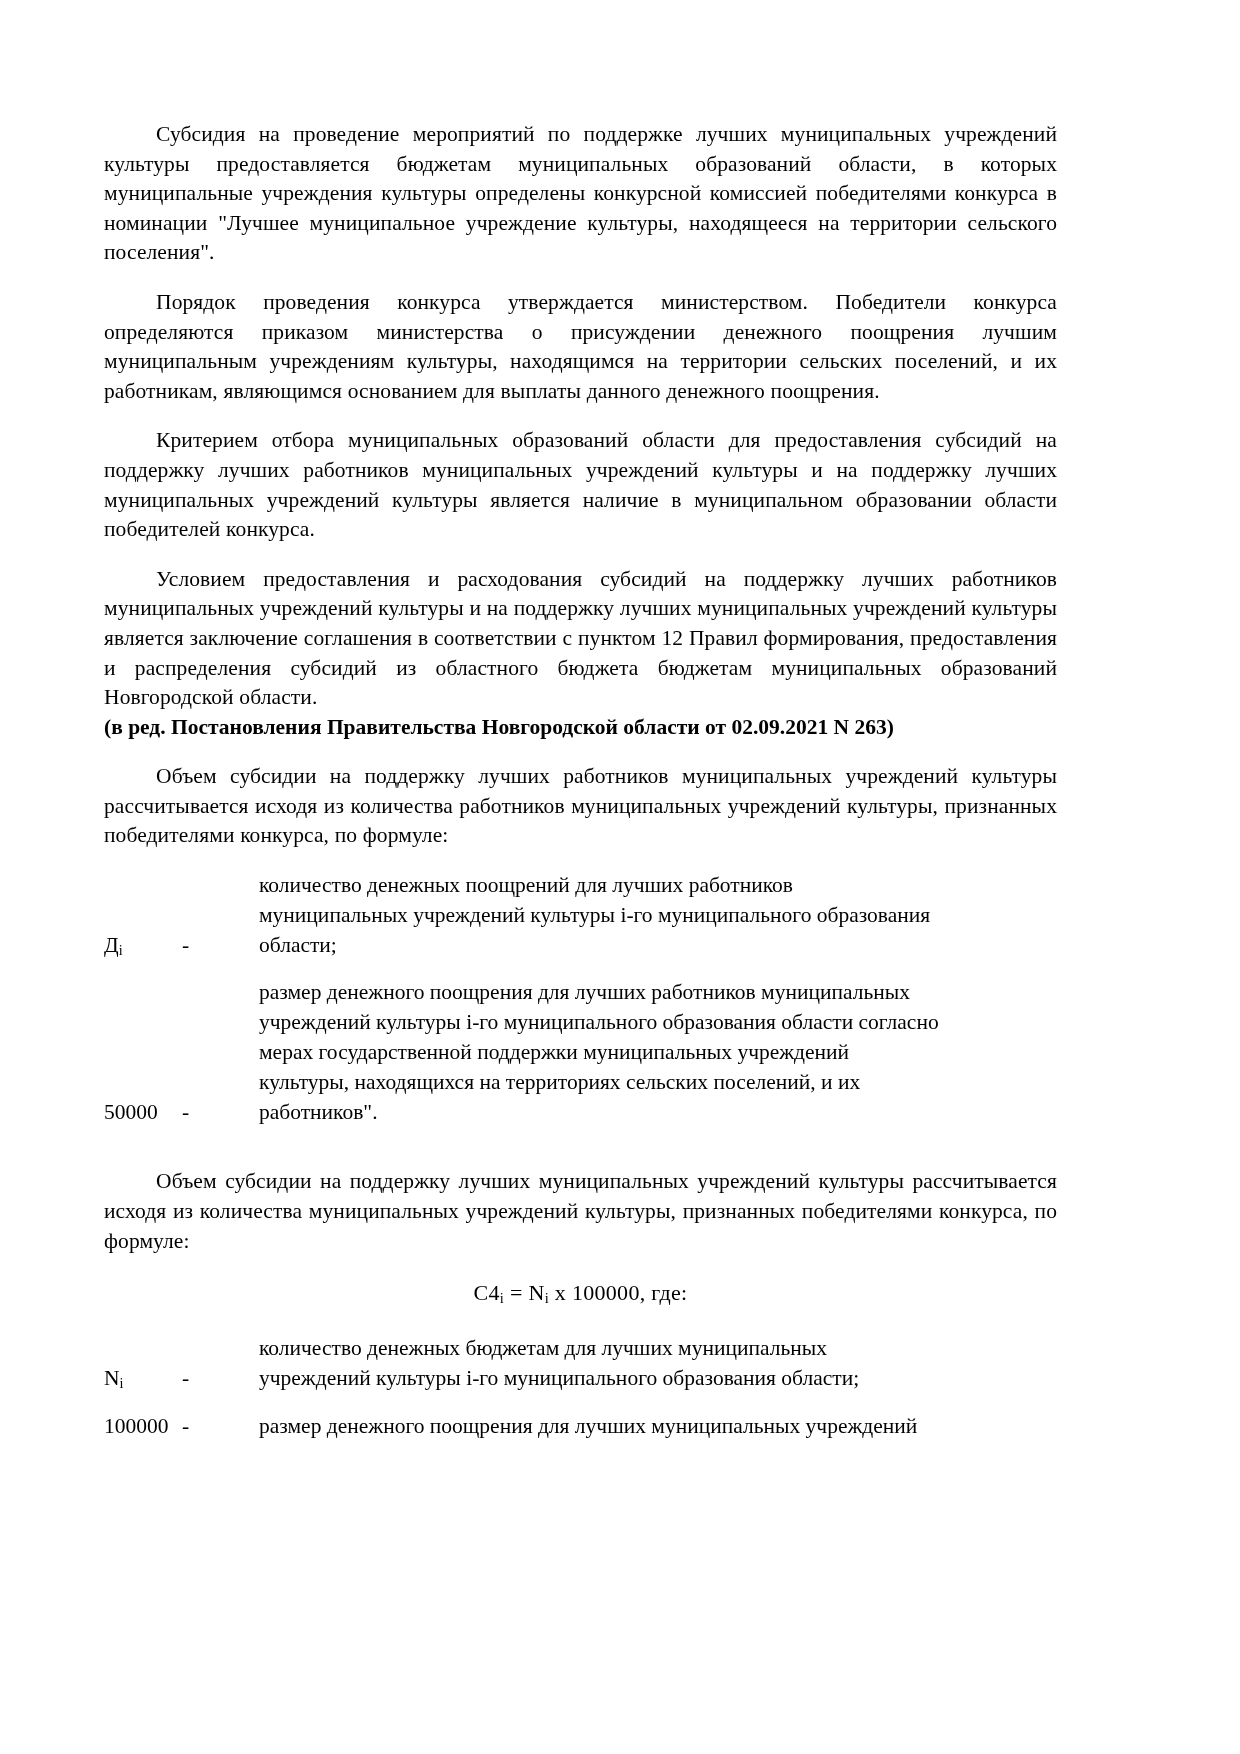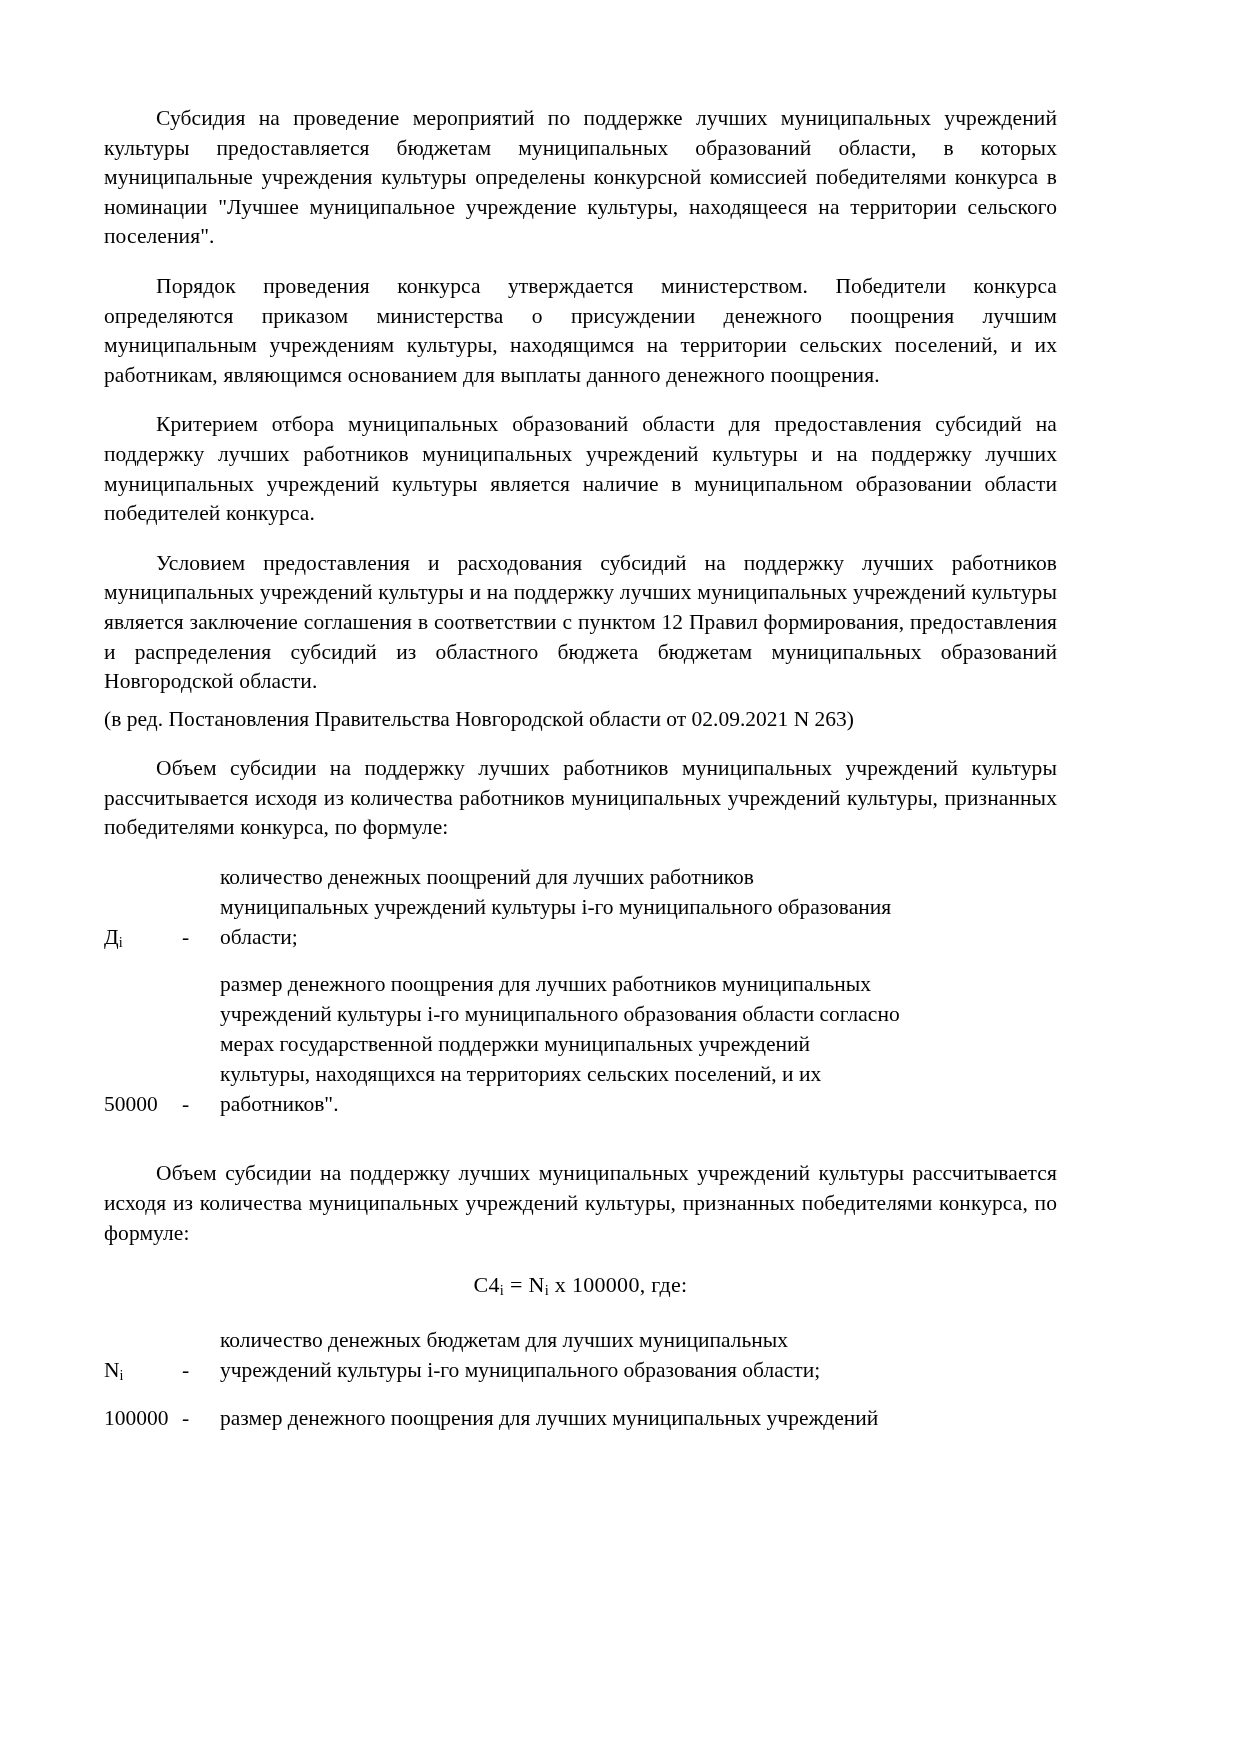--- a/index.html
+++ b/index.html
@@ -17,41 +17,42 @@
     width: 1240px;
     height: 1754px;
     margin: 0 auto;
     background: #ffffff;
     box-sizing: border-box;
     overflow: hidden;
   }
   .content {
     position: absolute;
     left: 104px;
-    top: 104px;
+    top: 120px;
     width: 953px;
   }
   p.para {
     margin: 0 0 20px 0;
     font-size: 21.5px;
     line-height: 29.6px;
     text-align: justify;
     text-indent: 52px;
     letter-spacing: 0.1px;
     word-spacing: 0.2px;
   }
   p.para.tight {
     margin-bottom: 0;
   }
   p.noindent {
     text-indent: 0;
     text-align: left;
-    margin: 8px 0 20px 0;
+    margin: 0 0 20px 0;
     font-size: 21.5px;
     line-height: 29.6px;
+    font-weight: bold;
   }
   .formula {
     margin: 22px 0 26px 0;
     font-size: 22px;
     line-height: 30px;
     text-align: center;
     text-indent: 0;
     letter-spacing: 0.3px;
   }
   .formula sub {
@@ -84,20 +85,21 @@
     width: 38px;
     text-align: left;
   }
   .defrow .desc {
     flex: 1 1 auto;
     text-align: left;
   }
   .defrow .desc .dline {
     display: block;
     white-space: nowrap;
+    margin-left: 39px;
   }
   .spacer-md { height: 22px; }
 </style>
 </head>
 <body>
 
 <div class="page">
   <div class="content">
 
     <p class="para">Субсидия на проведение мероприятий по поддержке лучших муниципальных учреждений культуры предоставляется бюджетам муниципальных образований области, в которых муниципальные учреждения культуры определены конкурсной комиссией победителями конкурса в номинации "Лучшее муниципальное учреждение культуры, находящееся на территории сельского поселения".</p>

